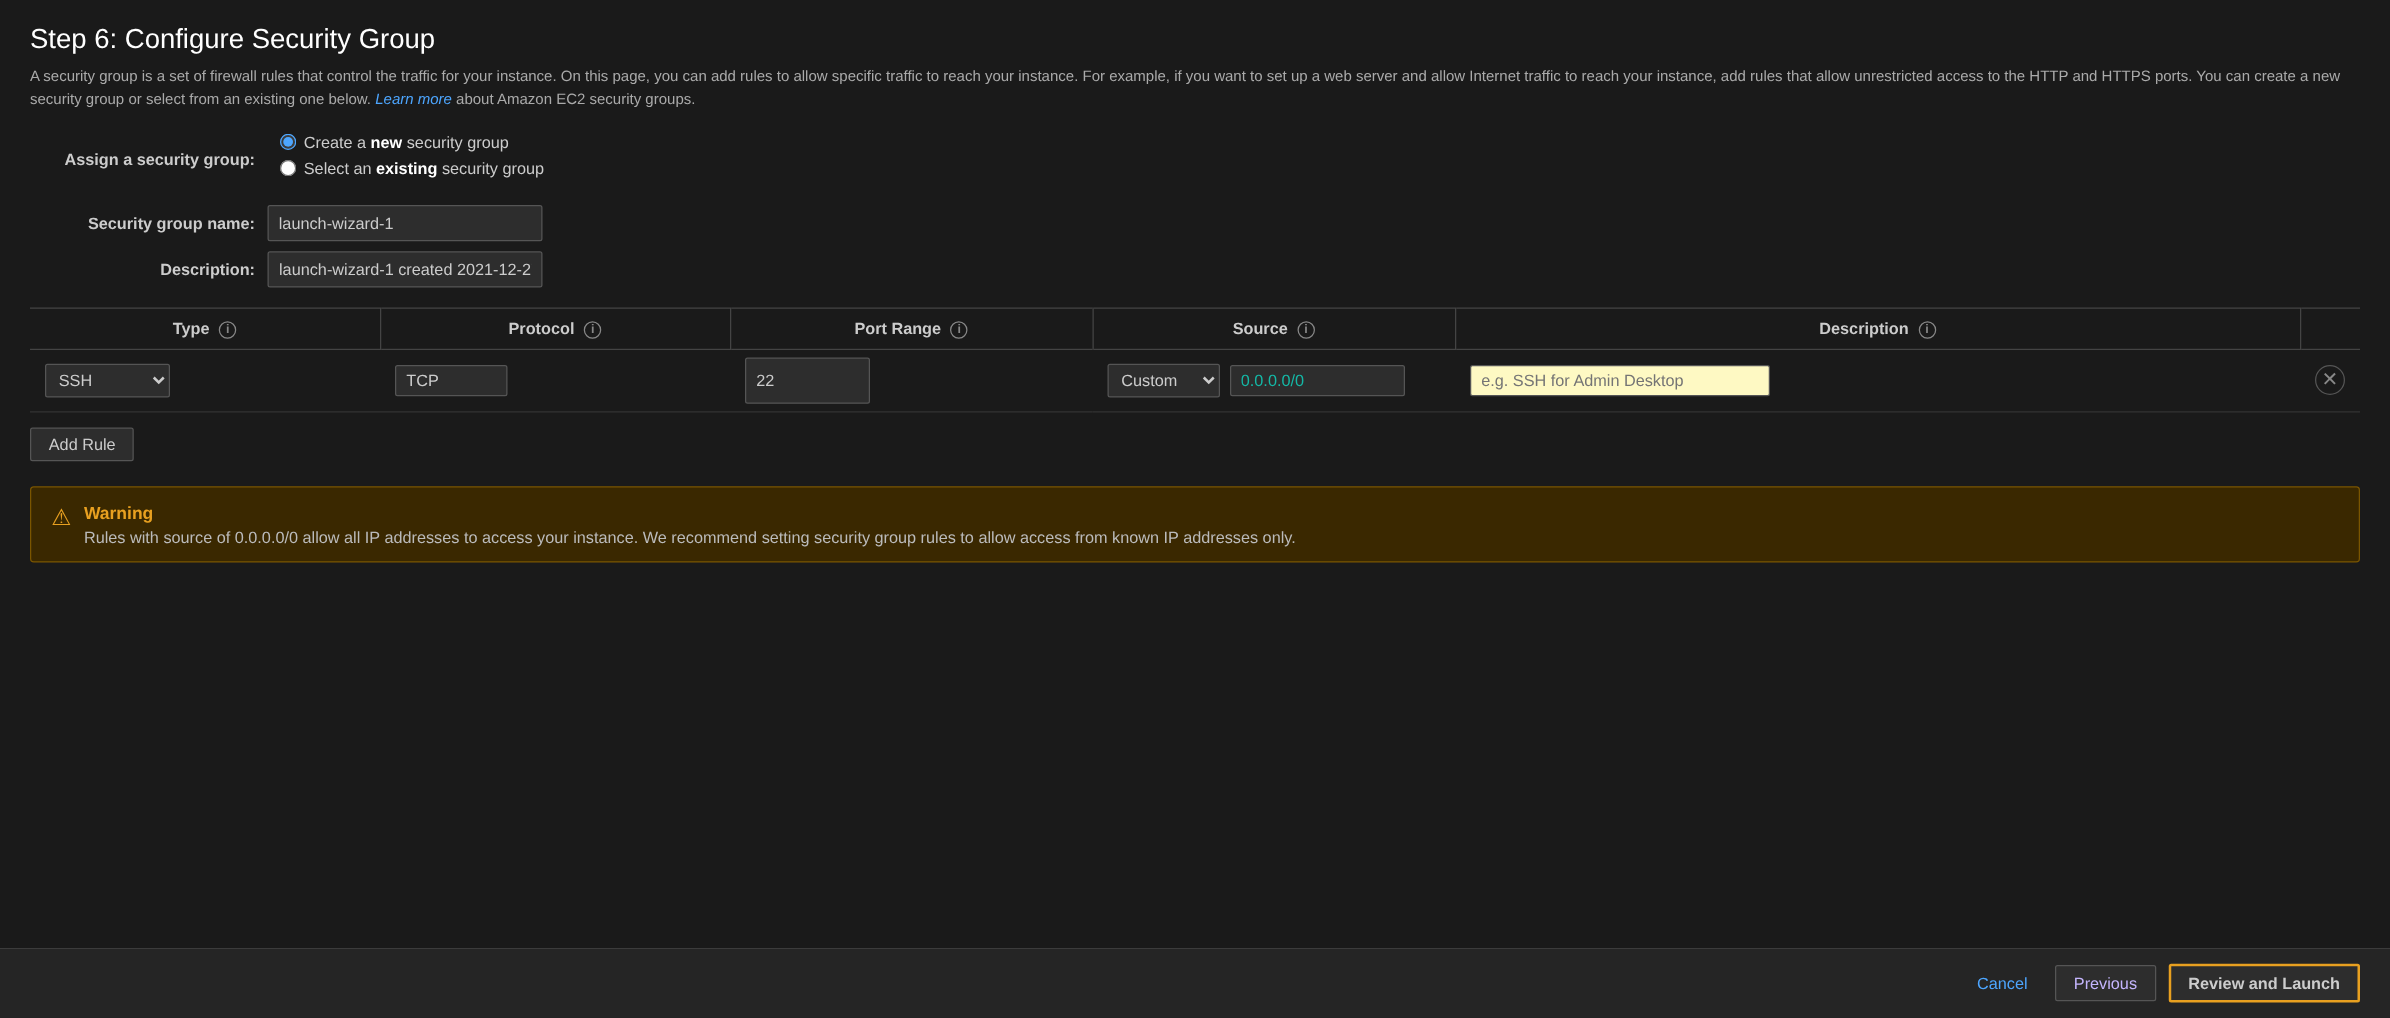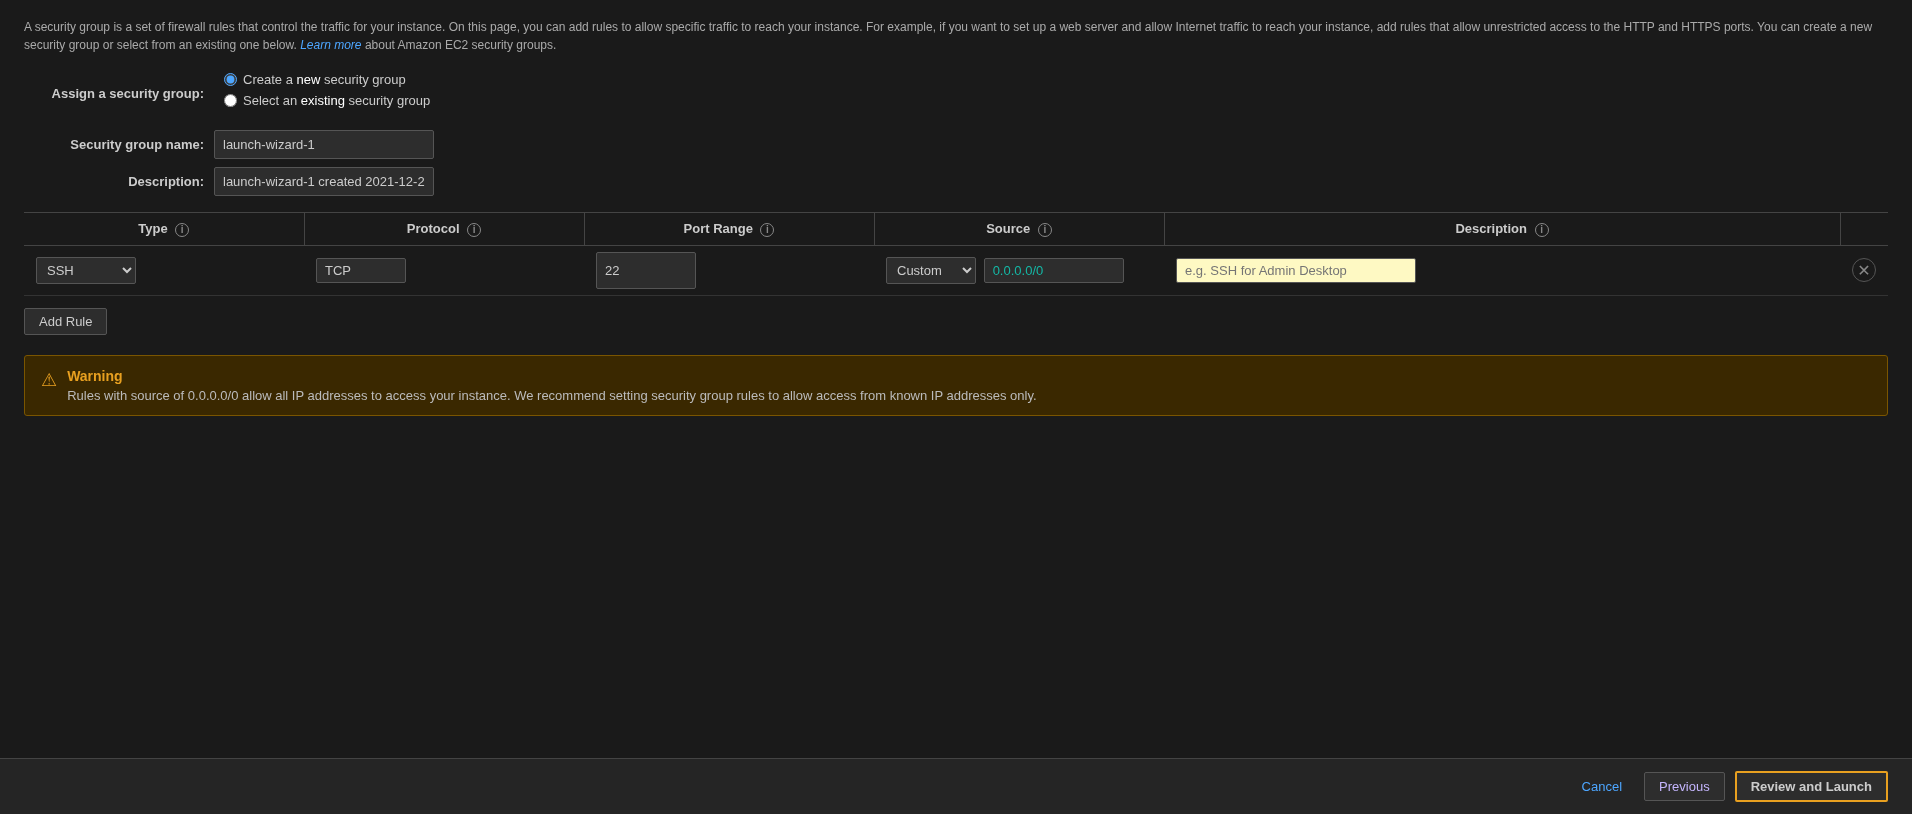--- a/index.html
+++ b/index.html
@@ -73,21 +73,21 @@
       accent-color: #4da6ff;
     }
 
     .radio-label {
       color: #ccc;
       font-size: 13px;
     }
 
     .radio-label strong {
       color: #fff;
-      font-weight: 400;
+      font-weight: 700;
     }
 
     .text-input {
       background-color: #2d2d2d;
       border: 1px solid #555;
       color: #ccc;
       padding: 6px 8px;
       font-size: 13px;
       border-radius: 2px;
       width: 220px;
@@ -327,20 +327,21 @@
     .col-portrange { width: 290px; }
     .col-source { width: 290px; }
     .col-description { width: auto; }
   </style>
 </head>
 <body>
 
 <div class="page-container">
 
   
+  <h1 class="page-title">Step 6: Configure Security Group</h1>
 
   
   <p class="page-description">
     <span>A security group is a set of firewall rules that control the traffic for your instance. On this page, you can add rules to allow specific traffic to reach your instance. For example, if you want to set up a web server and allow Internet traffic to reach your instance, add rules that allow unrestricted access to the HTTP and HTTPS ports. You can create a new security group or select from an existing one below.</span>
     <a class="learn-more-link" href="#">Learn more</a>
     <span>about Amazon EC2 security groups.</span>
   </p>
 
   
   <div class="form-section">

